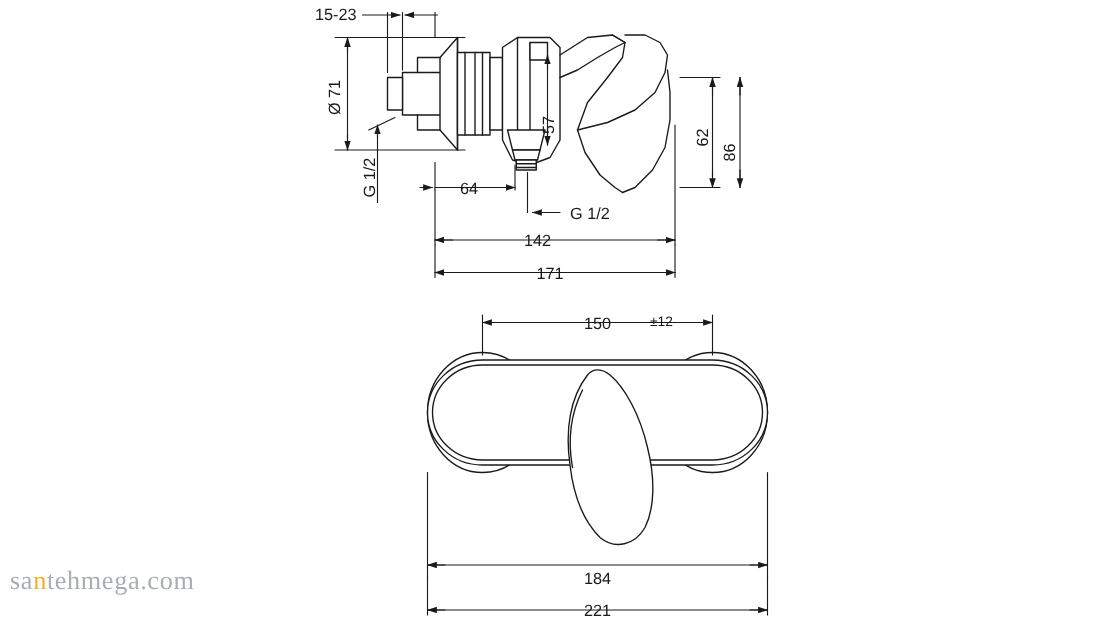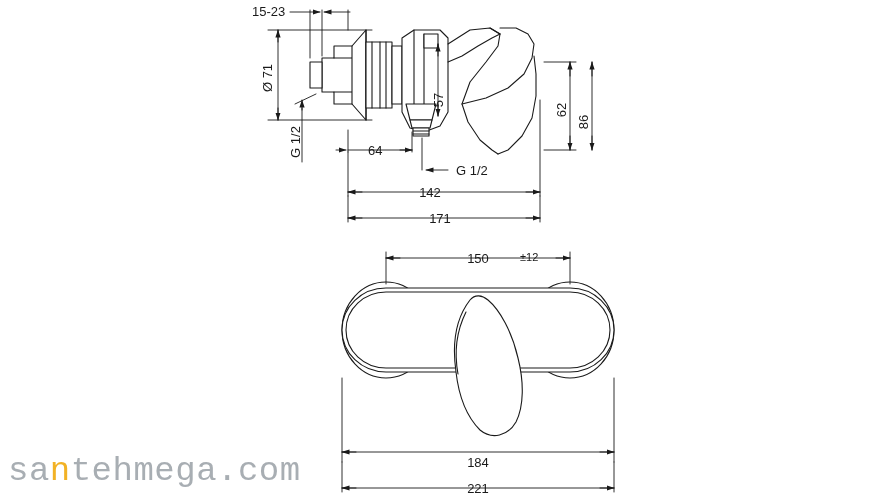--- a/index.html
+++ b/index.html
@@ -21,22 +21,22 @@
   }
   #drawing {
     position: absolute;
     left: 0;
     top: 0;
   }
   .watermark {
     position: absolute;
     left: 8px;
     top: 452px;
-    font-family: Liberation Mono, monospace;
-    font-size: 34px;
+    font-family: Liberation Serif, serif;
+    font-size: 21px;
     letter-spacing: 0.5px;
     color: #9aa0a6;
     opacity: 0.85;
     user-select: none;
   }
   .watermark .accent { color: #f0a500; }
   text {
     font-family: "Liberation Sans", sans-serif;
     fill: #1a1a1a;
   }

